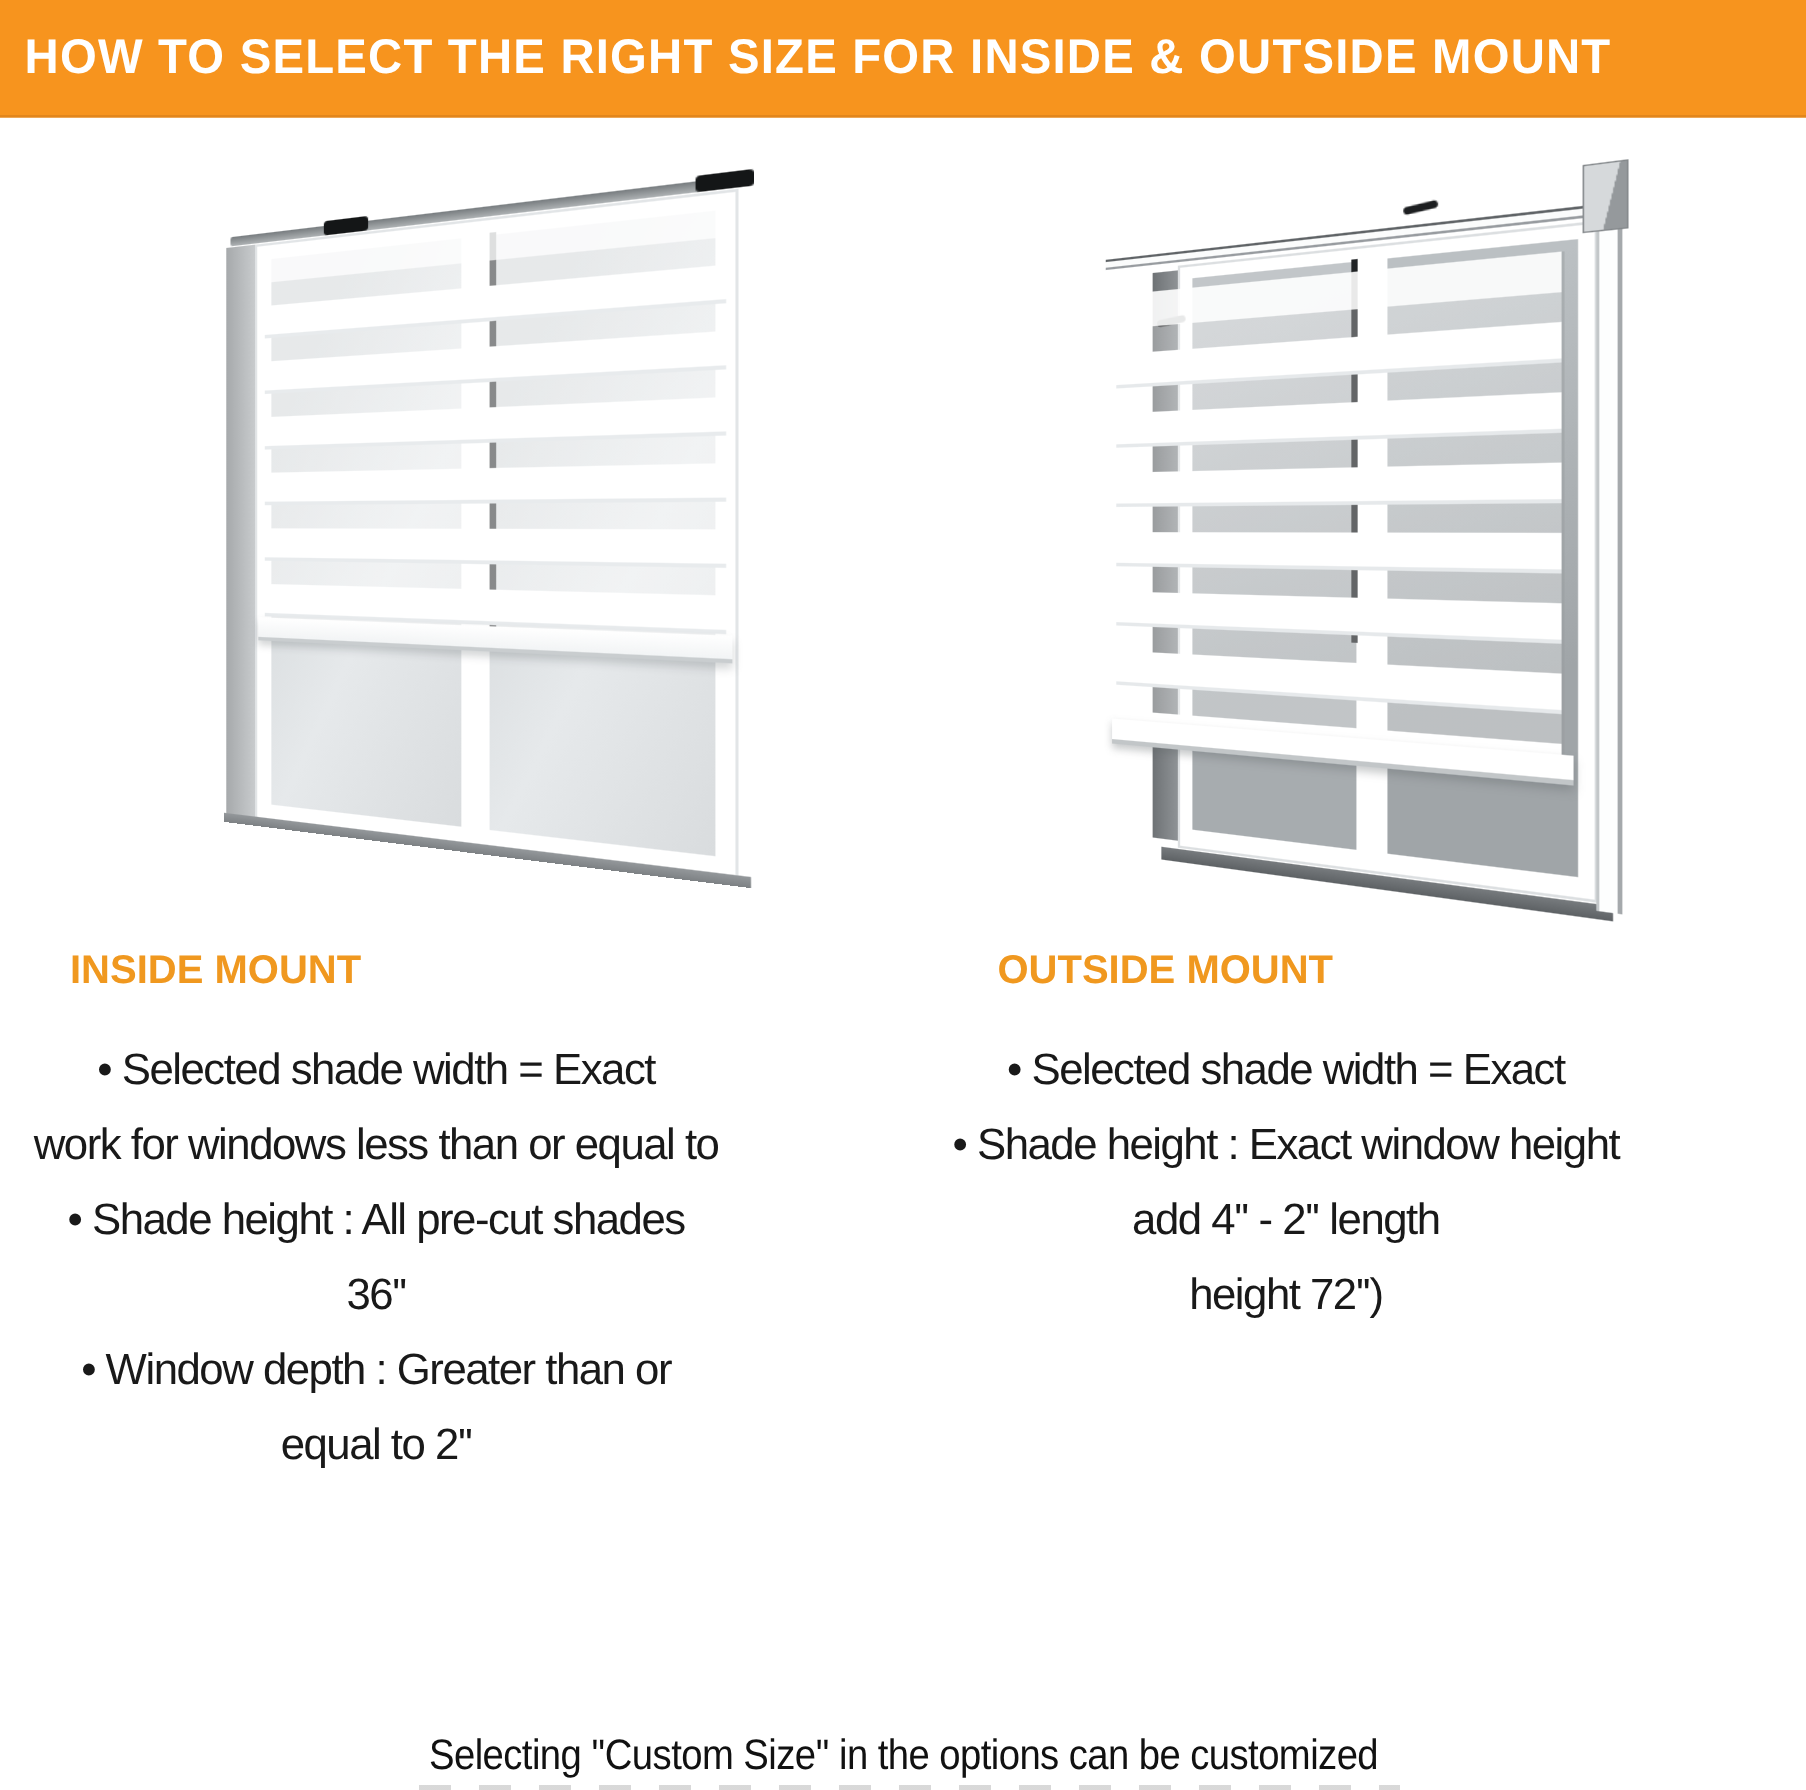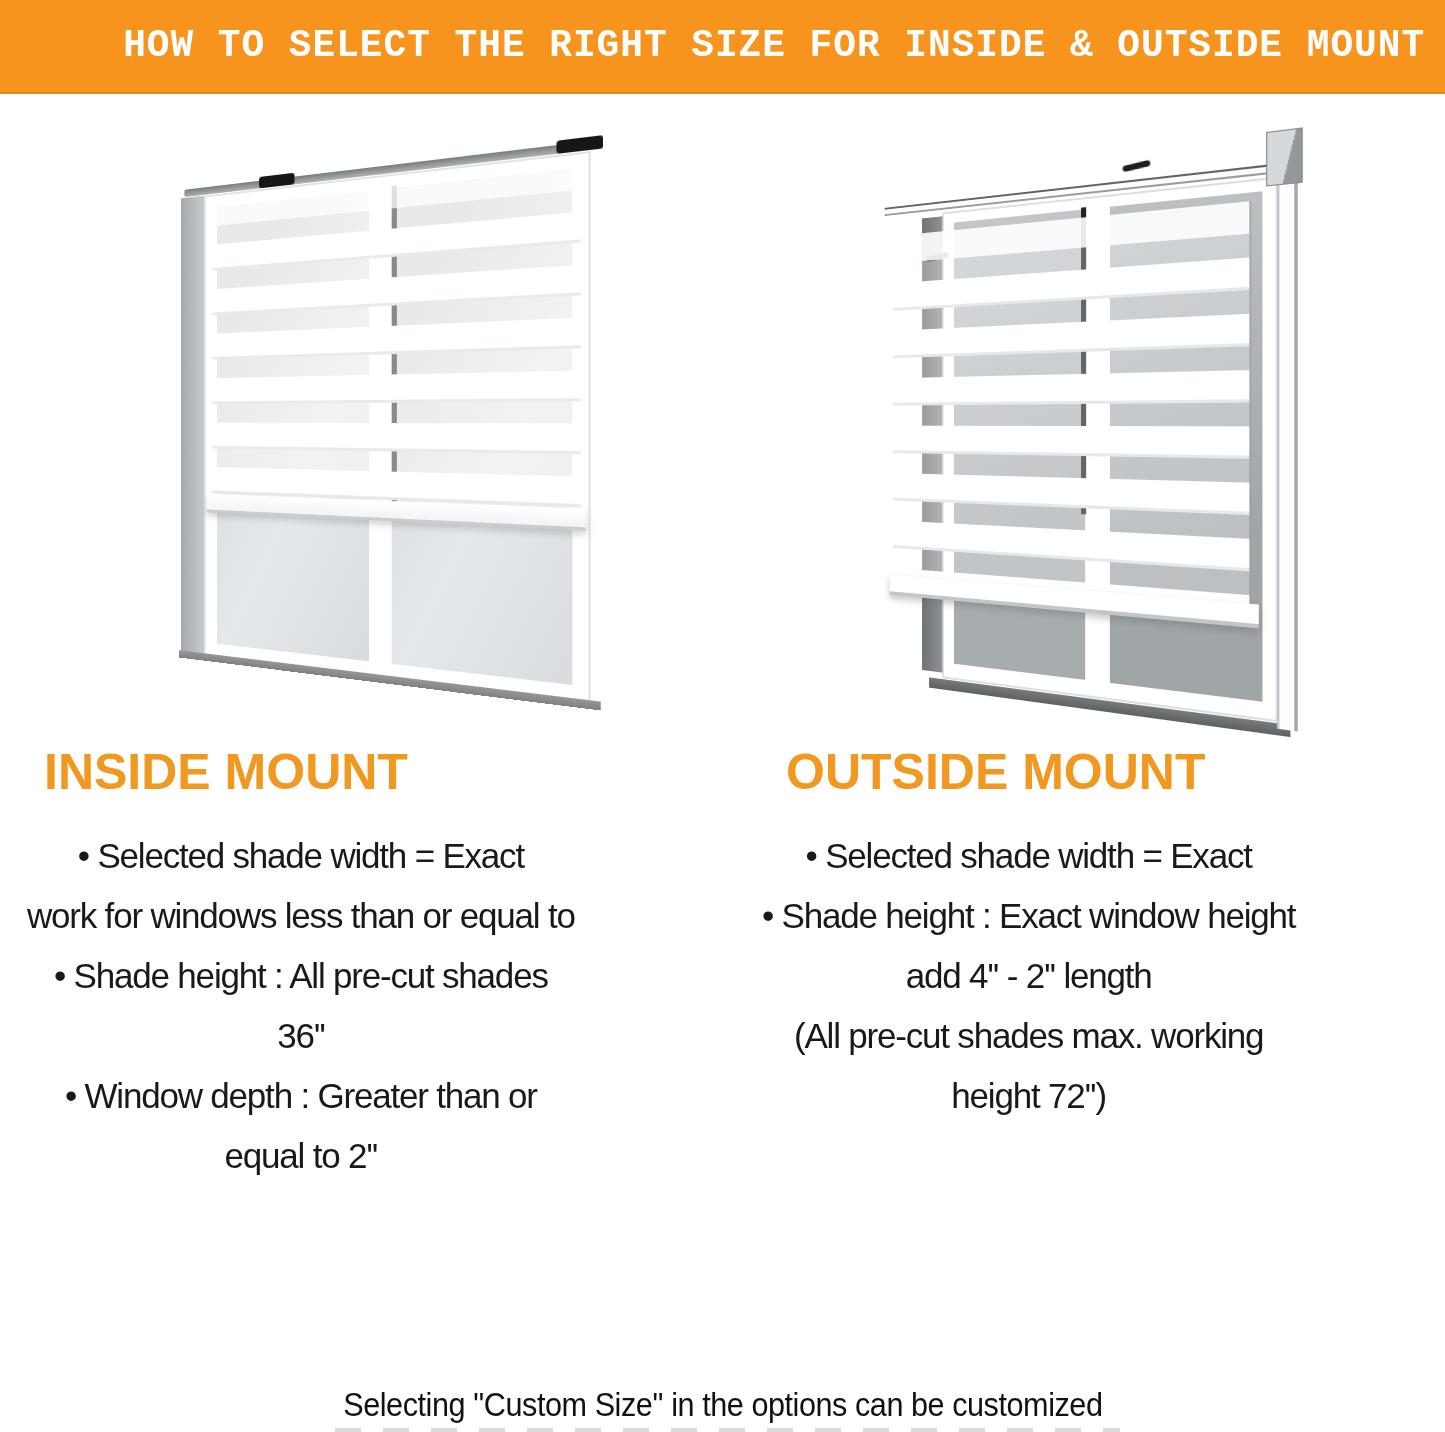--- a/index.html
+++ b/index.html
@@ -6,21 +6,21 @@
   body {
     width:1445px; height:1432px; position:relative; overflow:hidden;
     background:#ffffff; font-family:"Liberation Sans", sans-serif;
   }
 
   
   .banner {
     position:absolute; top:0; left:0; width:1445px; height:94px;
     background:var(--accent-orange,#F7941E);
     border-bottom:2px solid #e2861c; box-sizing:border-box;
-    display:flex; align-items:center; justify-content:flex-end;font-family:Liberation Mono, monospace;
+    display:flex; align-items:center; justify-content:flex-start;
   }
   .banner-title {
     color:var(--banner-text,#ffffff); font-weight:bold; font-size:39px;
     letter-spacing:1px; white-space:nowrap; transform:scaleX(0.97);
   }
 
   
   .illu { position:absolute; }
   .illu-left  { left:166px; top:156px; width:400px; height:525px; }
   .illu-right { left:866px; top:132px; width:424px; height:580px; }
@@ -77,21 +77,21 @@
     border-right:2px solid rgba(150,155,158,.45); }
   .blind2 .cap { position:absolute; top:0; left:0; right:0; height:30px; background:rgba(255,255,255,.9); }
   .blind2 .stripes { position:absolute; top:30px; bottom:0; left:0; right:0;
     background:repeating-linear-gradient(180deg,
       rgba(255,255,255,.30) 0 22px, #ffffff 22px 49px, #e6e9eb 49px 52px); }
   .bottomrail2 { position:absolute; left:8px; right:48px; top:458px; height:18px;
     background:#ffffff; border-bottom:4px solid #c2c6c8;
     box-shadow:0 4px 7px rgba(95,100,103,.35); }
 
   
-  .col-heading { position:absolute; margin:0; font-size:50px; font-weight:bold; line-height:1;
+  .col-heading { position:absolute; margin:12px; font-size:32px; font-weight:bold; line-height:1;
     color:var(--heading-orange,#F0981F); white-space:pre; }
   .heading-left  { left:44px;  top:747px; }
   .heading-right { left:786px; top:747px; }
 
   .col-text { position:absolute; top:826px; font-size:35px; line-height:60px;
     letter-spacing:-1.2px; color:var(--body-text,#191919);text-align:center; }
   .col-left  { left:27px; }
   .col-right { left:762px; }
   .tline { height:60px; white-space:pre; }
 
@@ -166,21 +166,20 @@
     <div class="tline">• Shade height : All pre-cut shades</div>
     <div class="tline">36''</div>
     <div class="tline">• Window depth : Greater than or</div>
     <div class="tline">equal to 2''</div>
   </div>
 
   <div class="col-text col-right">
     <div class="tline">• Selected shade width = Exact</div>
     <div class="tline">• Shade height : Exact window height</div>
     <div class="tline">add 4'' - 2'' length</div>
-    <div class="tline">(All pre-cut shades max. working</div>
     <div class="tline">height 72'')</div>
   </div>
 
   <div class="footer-note">
     <span class="footer-inner">Selecting ''Custom Size'' in the options can be customized</span>
   </div>
   <div class="cropped-artifact"></div>
 
 </div>
 

